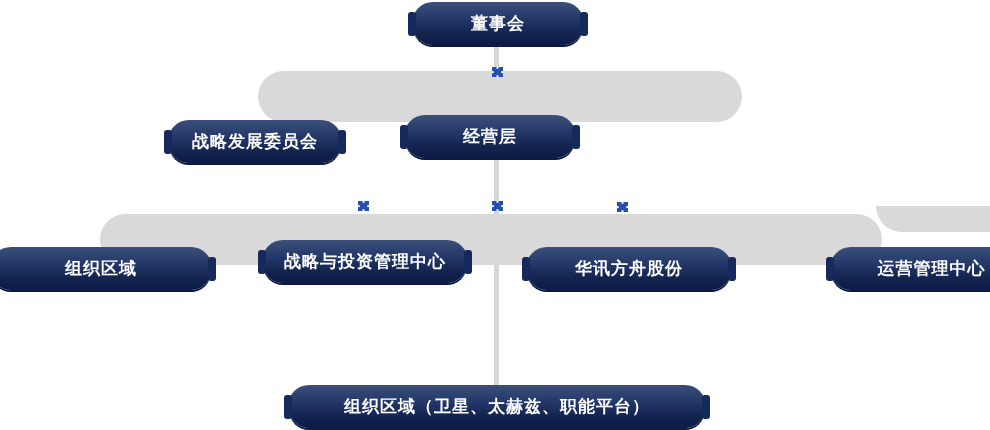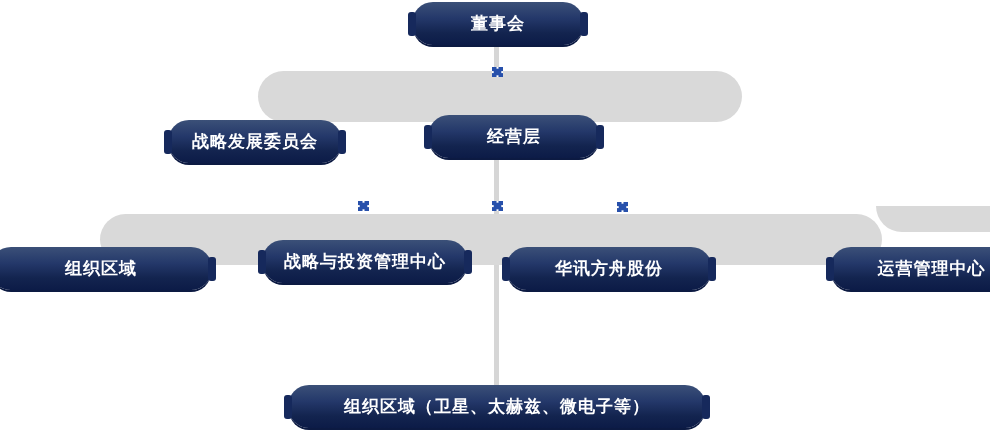--- a/index.html
+++ b/index.html
@@ -42,39 +42,39 @@
   <div class="band band-main2"></div>
   <div class="band band-tail"></div>
 
   <div class="node" style="left:412px;top:2px;width:172px">
     <span class="label">董事会</span>
   </div>
 
   <div class="node" style="left:168px;top:120px;width:174px">
     <span class="label">战略发展委员会</span>
   </div>
-  <div class="node" style="left:428px;top:115px;width:172px">
+  <div class="node" style="left:404px;top:115px;width:172px">
     <span class="label">经营层</span>
   </div>
 
   <div class="node" style="left:-10px;top:247px;width:222px">
     <span class="label">组织区域</span>
   </div>
   <div class="node" style="left:262px;top:240px;width:206px">
     <span class="label">战略与投资管理中心</span>
   </div>
-  <div class="node" style="left:506px;top:247px;width:206px">
+  <div class="node" style="left:526px;top:247px;width:206px">
     <span class="label">华讯方舟股份</span>
   </div>
   <div class="node" style="left:830px;top:247px;width:203px">
     <span class="label">运营管理中心</span>
   </div>
 
   <div class="node" style="left:288px;top:385px;width:418px">
-    <span class="label">组织区域（卫星、太赫兹、微电子等）</span>
+    <span class="label">组织区域（卫星、太赫兹、职能平台）</span>
   </div>
 
   <div class="cross" style="left:492px;top:67px">
     <svg width="11" height="10" viewBox="0 0 11 10" aria-hidden="true">
       <rect x="0" y="0" width="11" height="10" fill="#2750ab"></rect>
       <rect x="4.5" y="0" width="2" height="1.7" fill="#ffffff"></rect>
       <rect x="4.5" y="8.3" width="2" height="1.7" fill="#ffffff"></rect>
       <rect x="0" y="4.1" width="1.7" height="2" fill="#ffffff"></rect>
       <rect x="9.3" y="4.1" width="1.7" height="2" fill="#ffffff"></rect>
     </svg>

